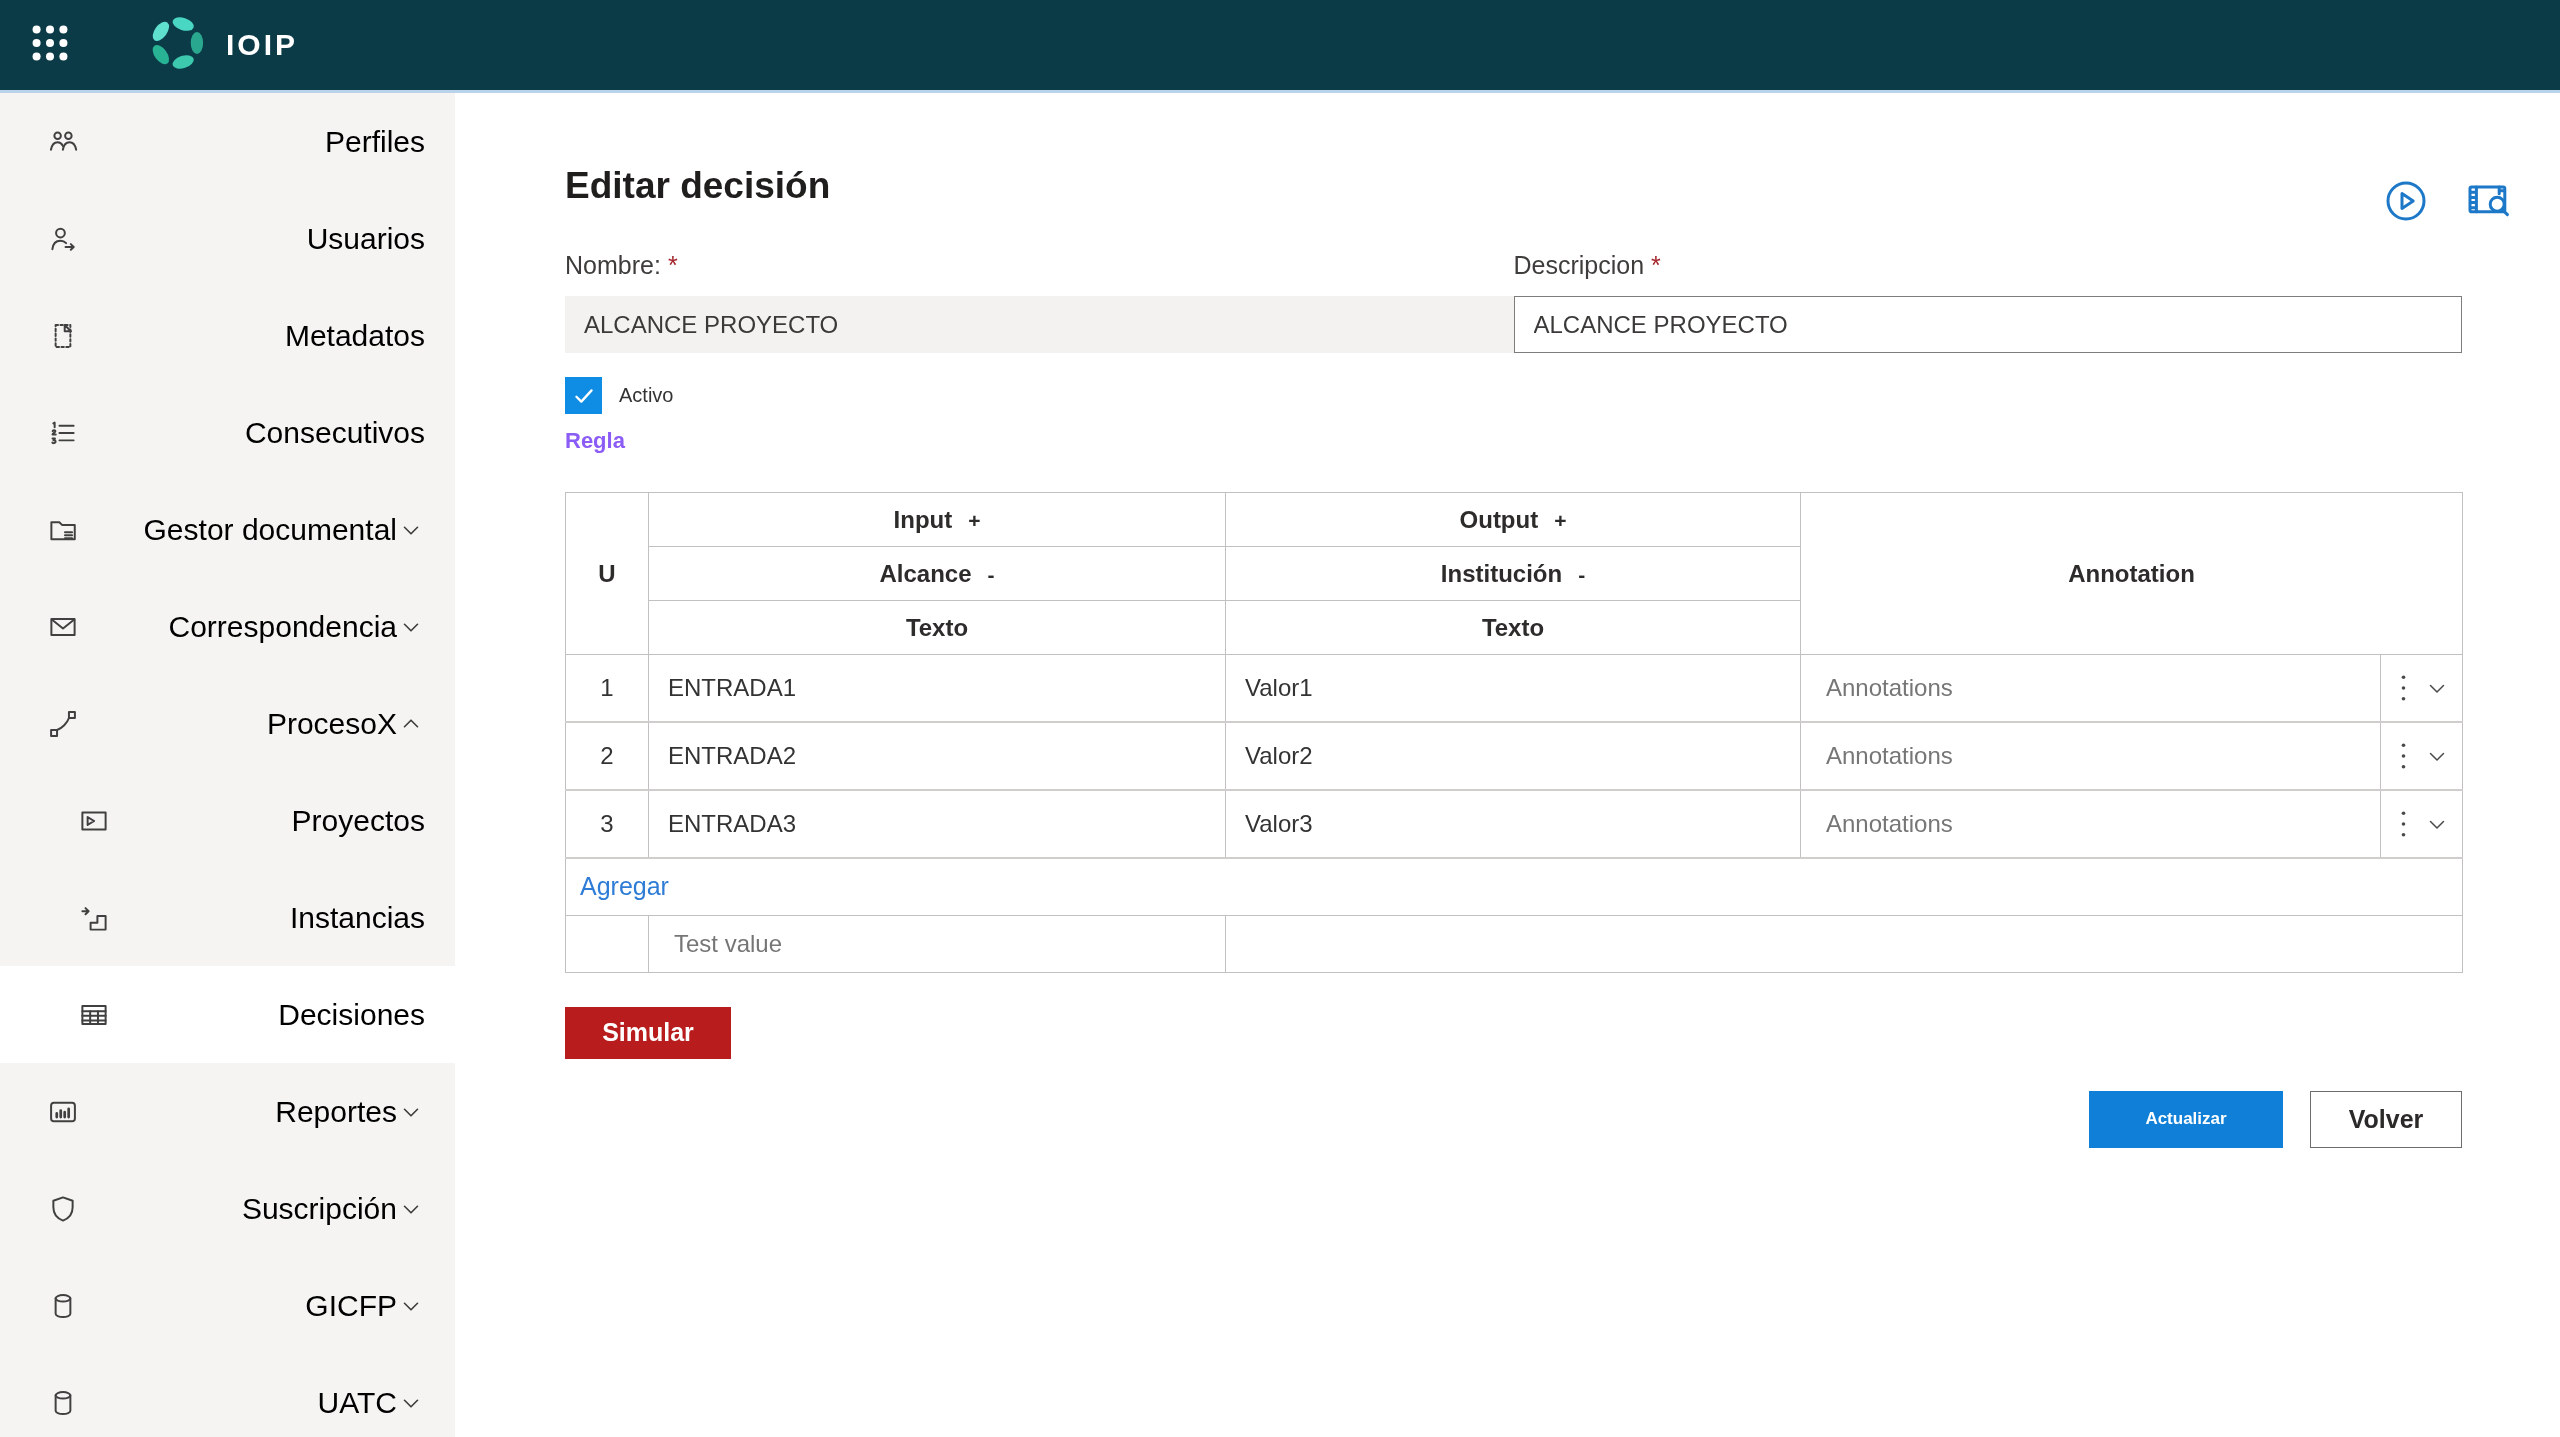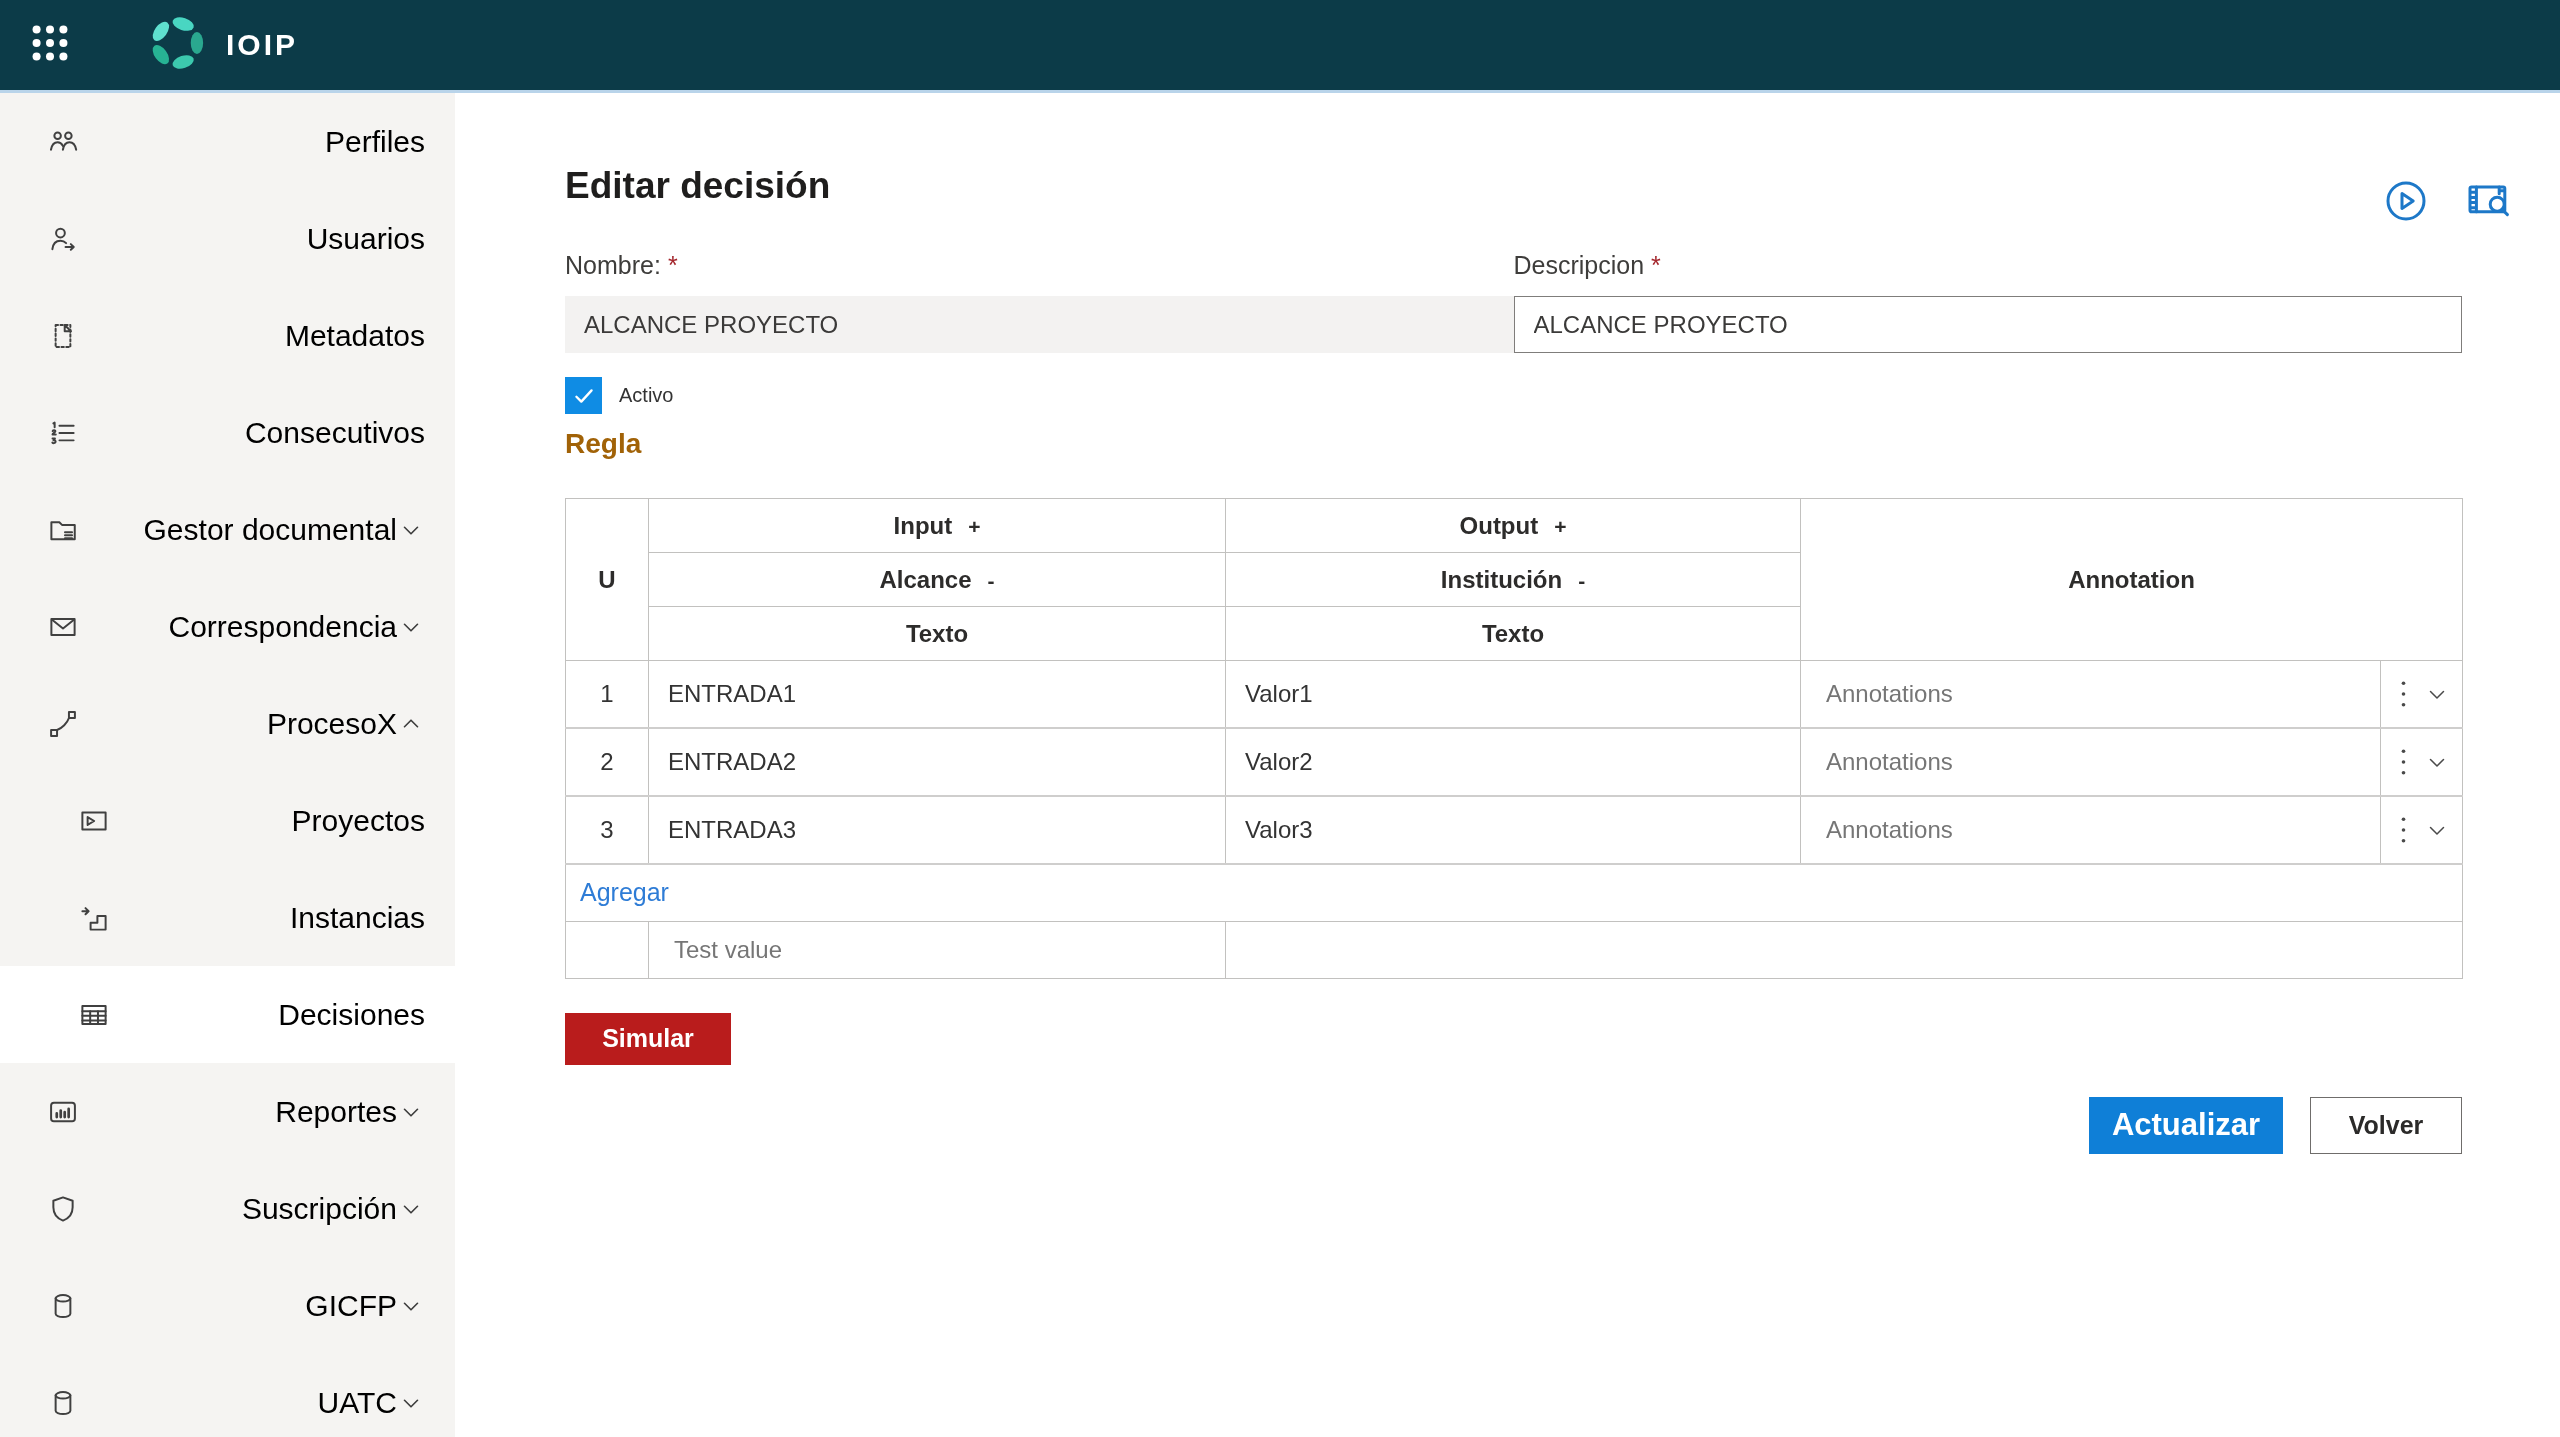--- a/index.html
+++ b/index.html
@@ -56,21 +56,21 @@
   .text-input.editable { background:#ffffff; border:1px solid #7f7d7b; }
 
   .checkbox-row { margin-top:24px; display:flex; align-items:center; }
   .checkbox {
     width:37px; height:37px; background:#0f8ce4; display:flex;
     align-items:center; justify-content:center; cursor:pointer; flex:none;
   }
   .checkbox svg { width:28px; height:28px; }
   .checkbox-label { font-size:20px; color:#333; margin-left:17px; }
 
-  .section-title { font-size:28px; font-weight:700; color:#a16207; margin:14px 0 0 0; }
+  .section-title { font-size:22px; font-weight:700; color:#8b5cf6; margin:14px 0 0 0; }
 
   
   table.rule-table {
     margin-top:38px; width:1897px; border-collapse:collapse; table-layout:fixed;
   }
   table.rule-table td { border:1px solid #c2c1bf; }
   tr.hdr td { height:54px; text-align:center; font-size:24px; font-weight:700; color:#2d2c2b; }
   td.corner { font-size:26px; font-weight:700; }
   .hdr-op { margin-left:16px; font-size:21px; cursor:pointer; }
   tr.body-row td { height:66px; border-bottom-width:2px; border-bottom-color:#cfcecd; }
@@ -90,21 +90,21 @@
   .add-link { color:#2e7cd6; font-size:25px; padding-left:13px; text-decoration:none; cursor:pointer; display:inline-block; }
   tr.test-row td { height:57px; }
 
   .simular-btn {
     margin-top:34px; width:166px; height:52px; background:#b91c1c; color:#fff;
     border:none; font-size:25px; font-weight:600; font-family:inherit; cursor:pointer;
   }
   .bottom-actions { display:flex; justify-content:flex-end; gap:27px; margin-top:32px; }
   .btn-primary {
     width:194px; height:57px; background:#0f7fd7; color:#fff; border:none;
-    font-size:31px; font-weight:600; font-family:inherit; cursor:pointer;
+    font-size:17px; font-weight:600; font-family:inherit; cursor:pointer;
   }
   .btn-secondary {
     width:152px; height:57px; background:#fff; color:#2b2a29; border:1px solid #6f6d6b;
     font-size:25px; font-weight:600; font-family:inherit; cursor:pointer;
   }
 </style>
 </head>
 <body>
 
 <div class="topbar">

